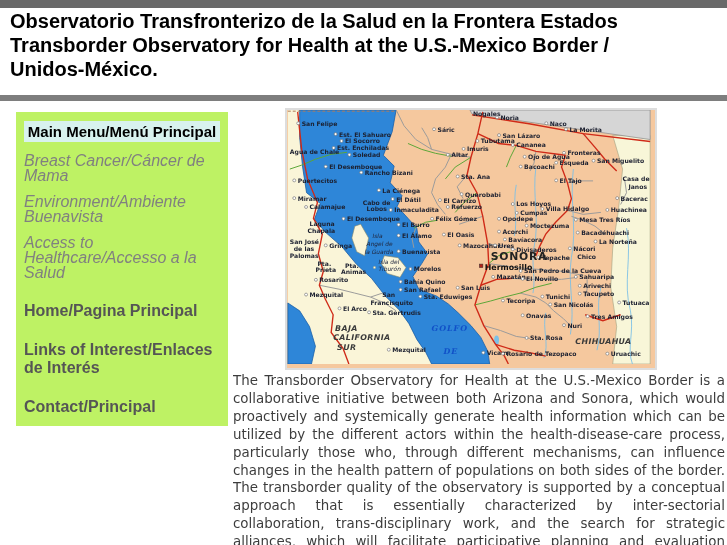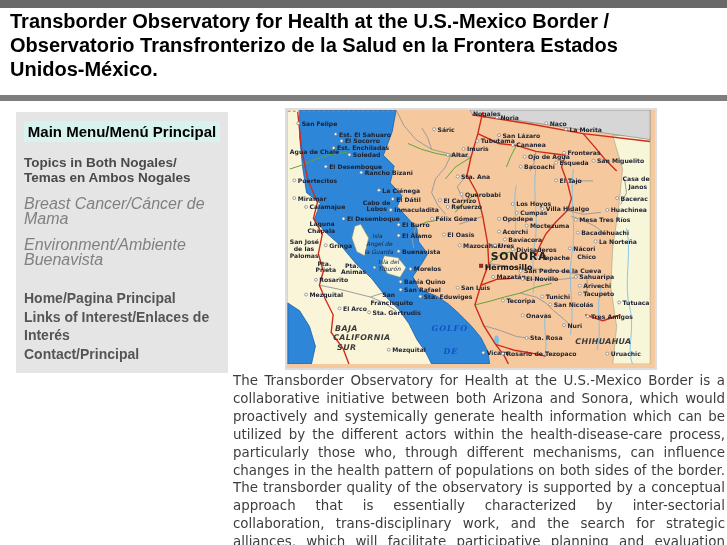--- a/index.html
+++ b/index.html
@@ -5,27 +5,27 @@
   html,body{margin:0;padding:0;background:#fff;}
   .page{position:relative;width:727px;height:545px;overflow:hidden;background:#fff;
         font-family:"Liberation Sans",sans-serif;}
   .topbar{position:absolute;left:0;top:0;width:727px;height:8px;background:#696969;}
   .site-title{position:absolute;left:10px;top:9px;width:705px;
         font-size:20px;line-height:24px;font-weight:bold;color:#000;}
   .site-title span{display:block;}
   .divider-bar{position:absolute;left:0;top:95px;width:727px;height:6px;background:#7e7e7e;}
 
   
-  .sidebar{position:absolute;left:16px;top:112px;width:212px;background:#e5e5e5;padding-bottom:10px;}
+  .sidebar{position:absolute;left:16px;top:112px;width:212px;background:#bef264;padding-bottom:10px;}
   .menu-header{margin:9px 8px 0 8px;height:21px;background:#d8f2ee;
         font-size:15px;line-height:21px;font-weight:bold;color:#000;text-align:center;}
   .topics-heading{margin:13px 8px 0 8px;font-size:13.5px;line-height:15px;font-weight:bold;color:#4a4a4a;}
   .topic-item{margin:11px 8px 0 8px;font-size:16px;line-height:15px;font-style:italic;color:#808080;cursor:pointer;}
   .links{margin:22px 8px 0 8px;}
-  .link-item{font-size:14px;line-height:18.5px;font-weight:bold;color:#555;cursor:pointer;}
+  .link-item{font-size:16px;line-height:18.5px;font-weight:bold;color:#555;cursor:pointer;margin-top:20px;}
 
   
   .map-frame{position:absolute;left:285px;top:108px;width:368px;height:258px;
         border:2px solid #ddd;background:#f5c89e;}
   .map-frame svg{display:block;}
   .m-dot{fill:#fff;stroke:#7a7a7a;stroke-width:.7;}
   .ml-t{font:bold 6.2px "DejaVu Sans",sans-serif;fill:#1c2030;}
   .ml-c{font:bold 8px "DejaVu Sans",sans-serif;fill:#111;}
   .ml-s{font:bold 11px "DejaVu Sans",sans-serif;fill:#222;letter-spacing:.8px;}
   .ml-s2{font:italic bold 8px "DejaVu Sans",sans-serif;fill:#3a3a3a;letter-spacing:.4px;}
@@ -38,35 +38,32 @@
         color:#3d3d3d;text-align:justify;}
 </style>
 </head>
 <body>
 
 <div class="page">
 
   <div class="topbar"></div>
 
   <h1 class="site-title" style="margin:0;">
+    <span>Observatorio Transfronterizo de la Salud en la Frontera Estados</span>
     <span>Transborder Observatory for Health at the U.S.-Mexico Border /</span>
-    <span>Observatorio Transfronterizo de la Salud en la Frontera Estados</span>
     <span>Unidos-México.</span>
   </h1>
 
   <div class="divider-bar"></div>
 
   <div class="sidebar">
     <div class="menu-header">Main Menu/Menú Principal</div>
-    <div class="topics-heading">
-      <span style="display:block">Topics in Both Nogales/</span>
-      <span style="display:block">Temas en Ambos Nogales</span>
-    </div>
     <div class="topic-item">Breast Cancer/Cáncer de Mama</div>
     <div class="topic-item">Environment/Ambiente Buenavista</div>
+    <div class="topic-item">Access to Healthcare/Accesso a la Salud</div>
     <div class="links">
       <div class="link-item">Home/Pagina Principal</div>
       <div class="link-item">Links of Interest/Enlaces de Interés</div>
       <div class="link-item">Contact/Principal</div>
     </div>
   </div>
 
   <div class="map-frame">
     <svg width="364" height="254" viewBox="0 0 368 258" xmlns="http://www.w3.org/2000/svg">
 

